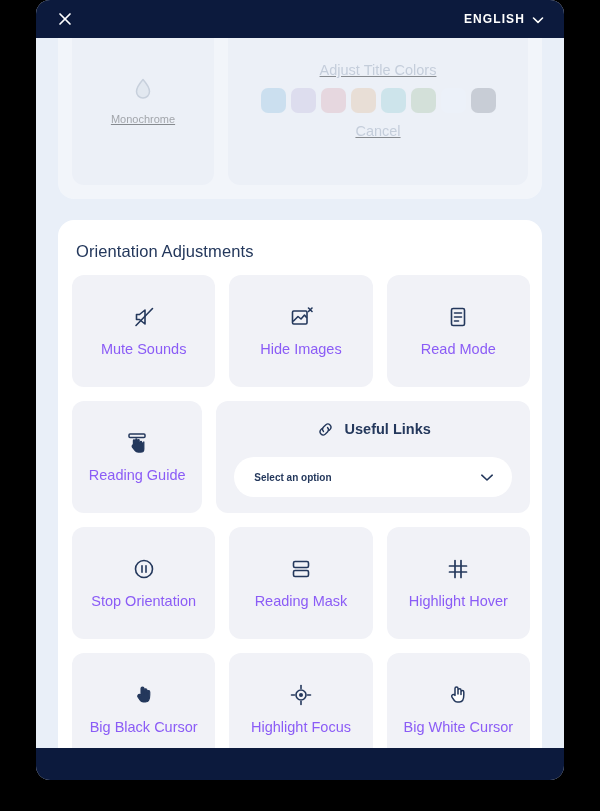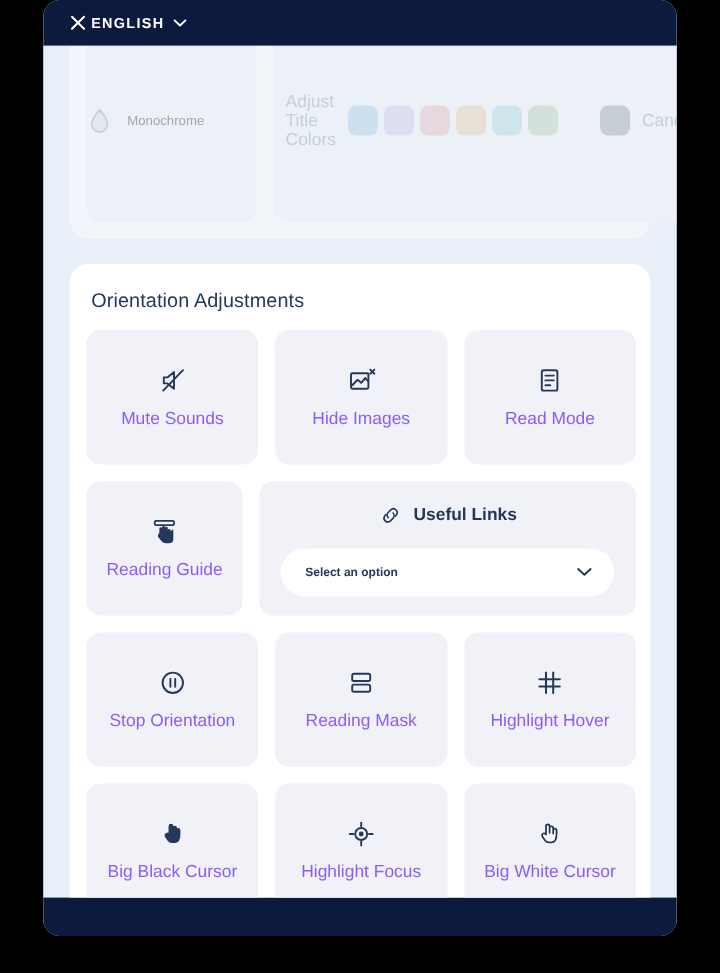--- a/index.html
+++ b/index.html
@@ -25,20 +25,21 @@
     flex-direction: column;
   }
 
   
   #widget-header {
     height: 38px;
     background: #0c1a3d;
     flex: 0 0 38px;
     display: flex;
     align-items: center;
+    justify-content: space-between;
     padding: 0 20px 0 18px;
     position: relative;
     z-index: 5;
   }
   #close-btn {
     width: 22px; height: 22px;
     display: flex; align-items: center; justify-content: center;
     cursor: pointer;
   }
   #close-btn svg { display: block; }
@@ -75,23 +76,24 @@
     border-radius: 16px;
     opacity: 0.42;
     padding: 14px;
     display: flex;
     gap: 14px;
   }
   .faded-tile {
     background: #f1f2f7;
     border-radius: 12px;
     display: flex;
-    flex-direction: row;
-    align-items: center;
-    justify-content: flex-start;
+    flex-direction: column;
+    align-items: center;
+    justify-content: center;
+    text-decoration: underline;
   }
   #mono-tile { width: 142px; flex: 0 0 142px; gap: 12px; }
   #title-colors-tile { flex: 1 1 auto; gap: 10px; padding: 14px 10px; }
 
   .faded-label {
     font-size: 11px;
     color: #404040;
   }
   #adjust-title-colors-label { font-size: 14.5px; color: #93a0b3; }
   #cancel-label { font-size: 14.5px; color: #93a0b3; }

